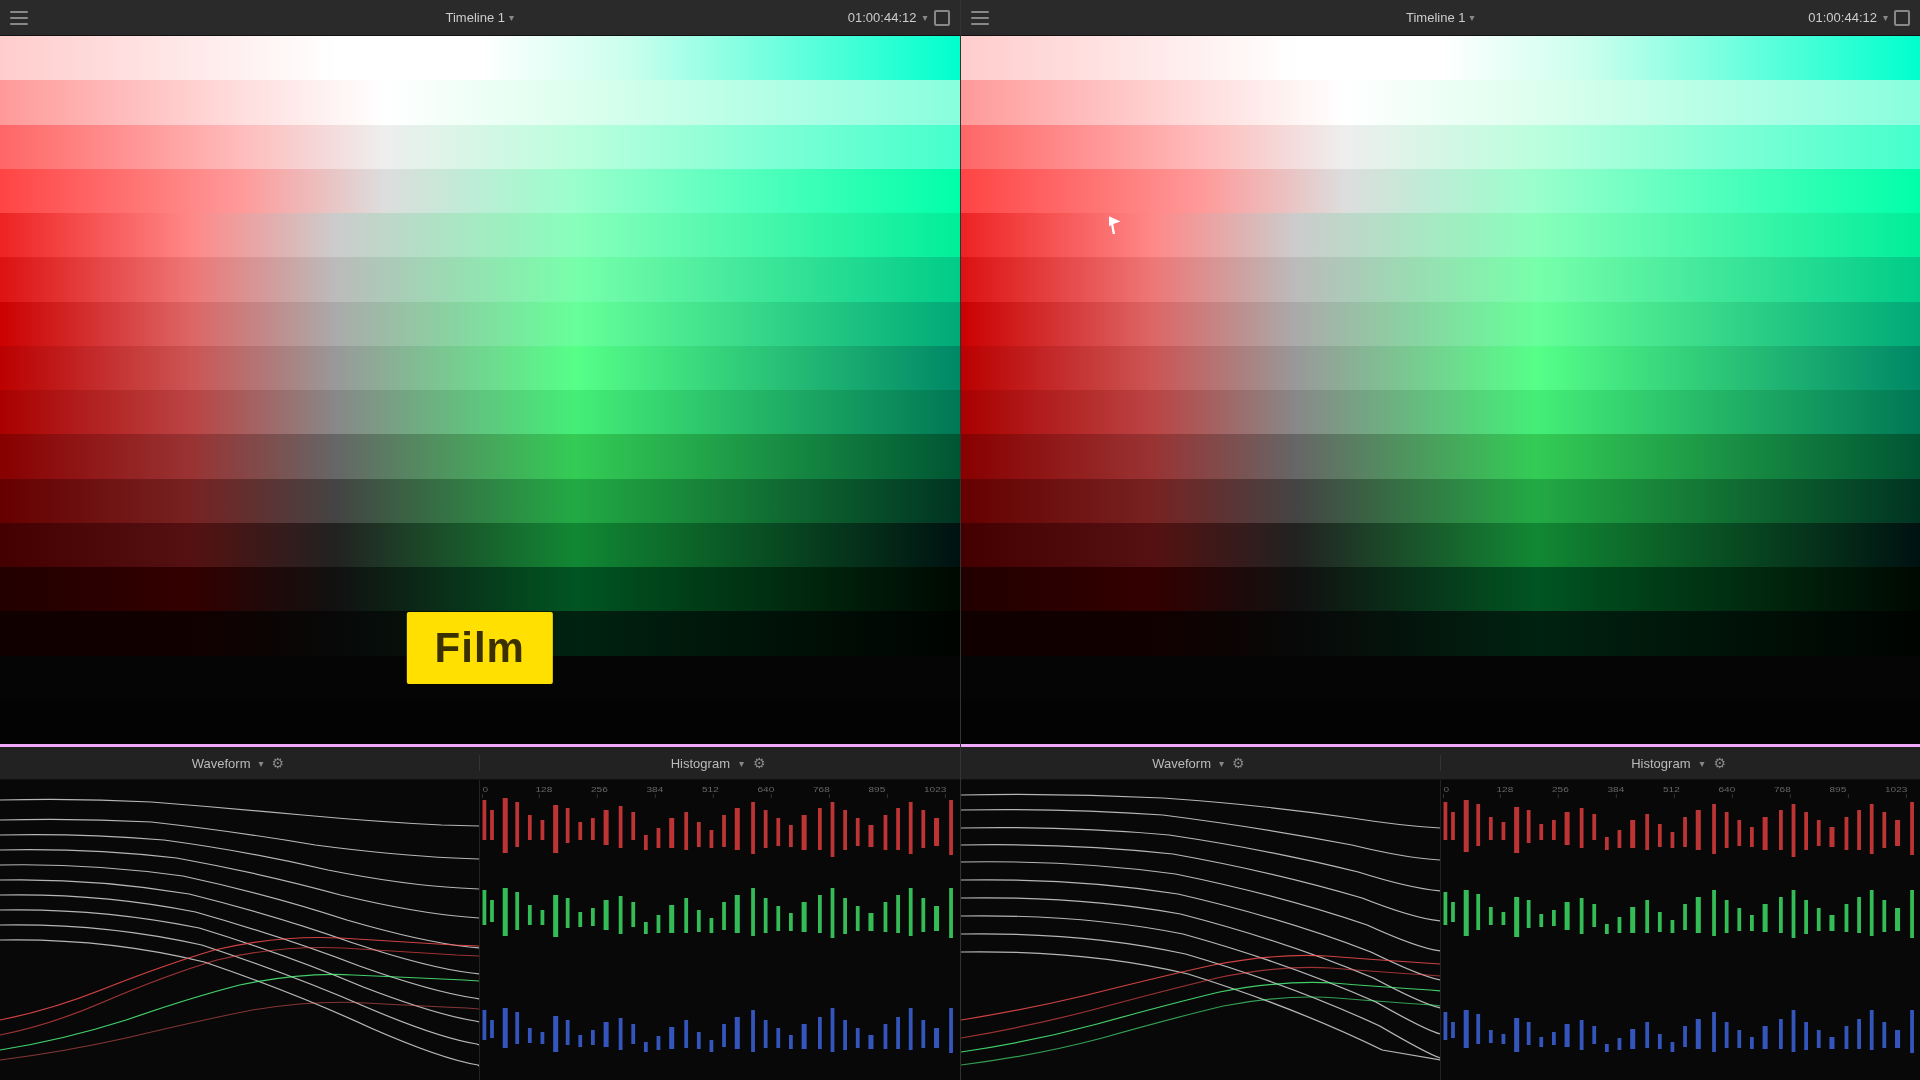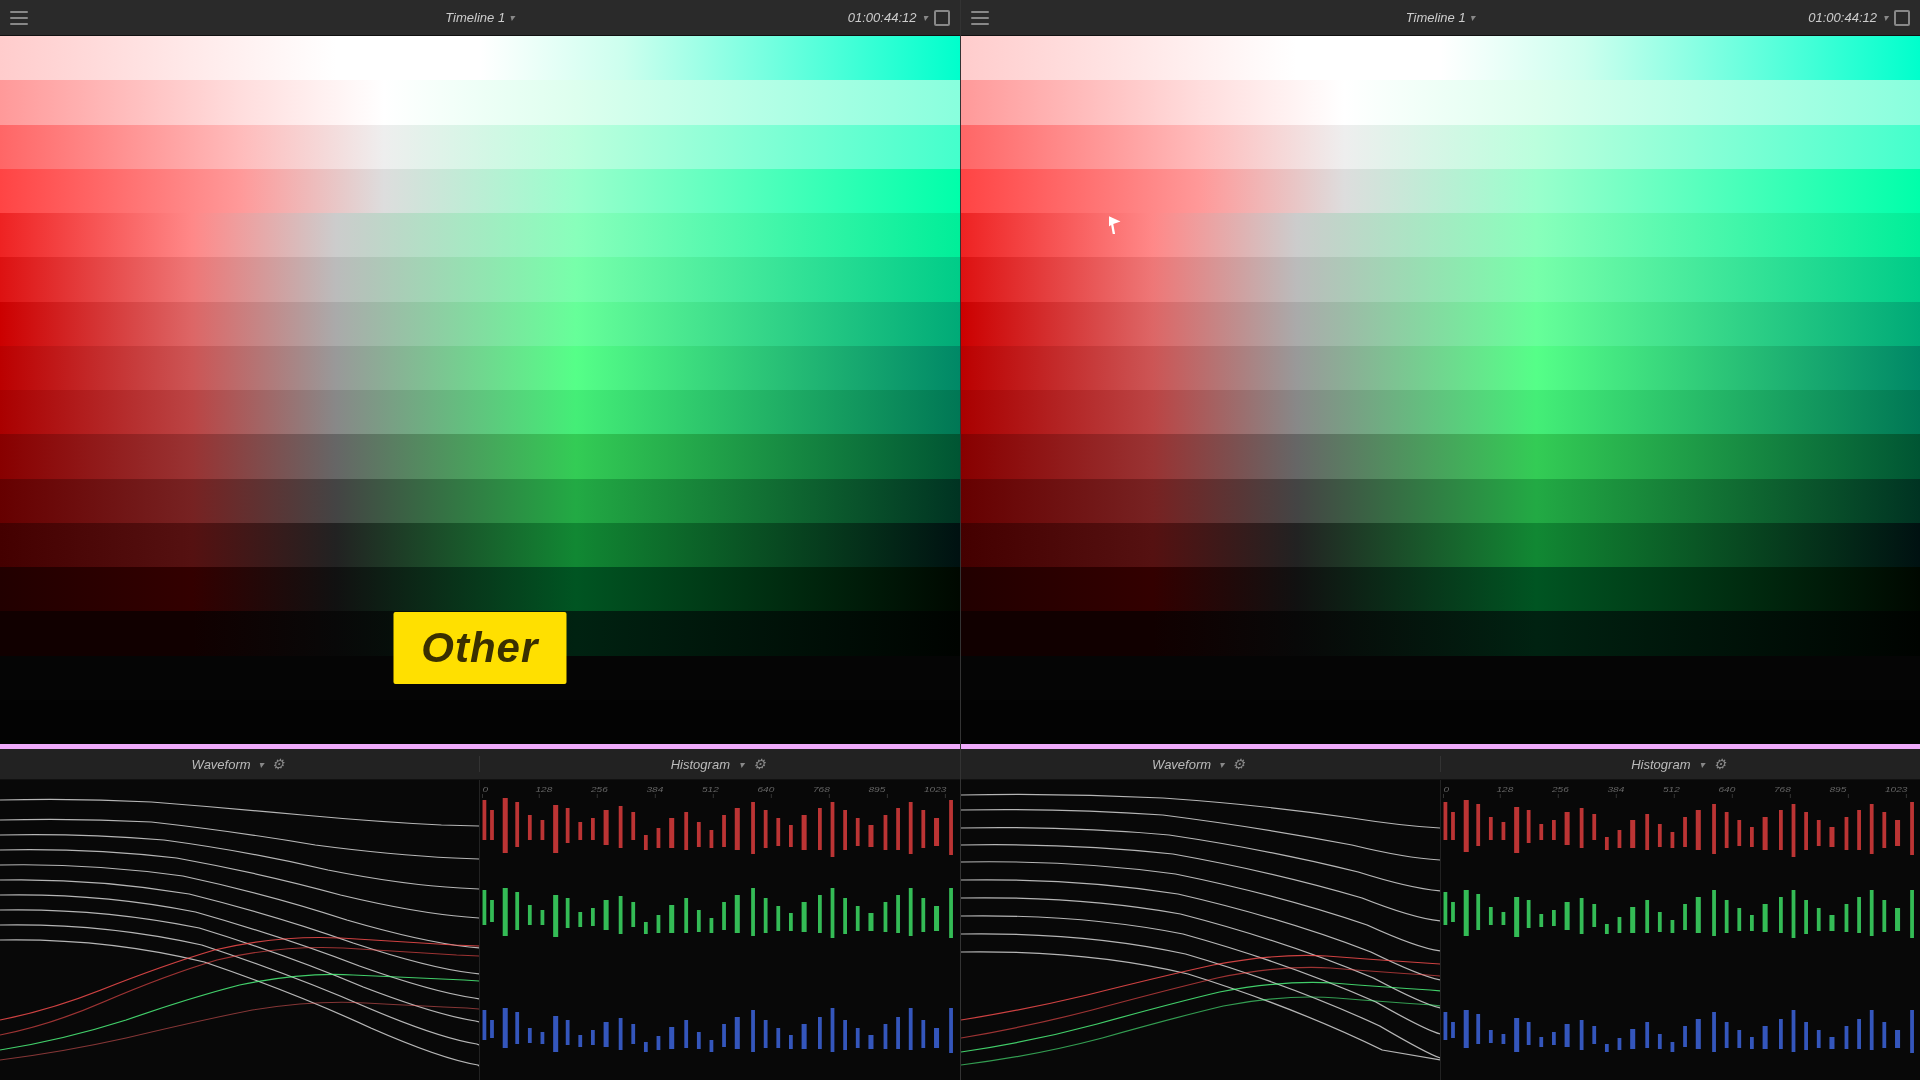--- a/index.html
+++ b/index.html
@@ -17,21 +17,20 @@
       display: flex;
       flex: 1;
       height: 100%;
     }
 
     .panel {
       flex: 1;
       display: flex;
       flex-direction: column;
       border-right: 1px solid #333;
-      font-style: italic;
     }
     .panel:last-child { border-right: none; }
 
     
     .top-bar {
       height: 36px;
       background: #2a2a2a;
       display: flex;
       align-items: center;
       justify-content: center;
@@ -113,21 +112,21 @@
       letter-spacing: 1px;
       white-space: nowrap;
     }
 
     
     .scopes-bar {
       height: 36px;
       background: #222;
       display: flex;
       align-items: center;
-      border-top: 5px solid #f0abfc;
+      border-top: 3px solid #f0abfc;
       border-bottom: 1px solid #111;
     }
     .scope-control {
       flex: 1;
       display: flex;
       align-items: center;
       justify-content: center;
       gap: 8px;
       color: #bbb;
       font-size: 13px;
@@ -255,21 +254,21 @@
         <div class="color-row" style="background: linear-gradient(to right, #880000 0%, #993333 20%, #666666 35%, #33cc55 60%, #005533 100%);"></div>
         <div class="color-row" style="background: linear-gradient(to right, #660000 0%, #772222 20%, #444444 35%, #22aa44 60%, #003322 100%);"></div>
         <div class="color-row" style="background: linear-gradient(to right, #440000 0%, #551111 20%, #222222 35%, #118833 60%, #001111 100%);"></div>
         <div class="color-row" style="background: linear-gradient(to right, #220000 0%, #330000 20%, #111111 35%, #005522 60%, #000800 100%);"></div>
         <div class="color-row" style="background: linear-gradient(to right, #110000 0%, #110000 20%, #080808 35%, #002211 60%, #000300 100%);"></div>
         <div class="color-row" style="background: #050505;"></div>
         <div class="color-row" style="background: #030303;"></div>
       </div>
 
       <div class="label-overlay">
-        <span>Other</span>
+        <span>Film</span>
       </div>
     </div>
 
     <div class="scopes-bar">
       <div class="scope-control">
         <span>Waveform</span>
         <span class="dropdown-arrow">▾</span>
         <span class="settings-icon"></span>
       </div>
       <div class="scope-control-right">

